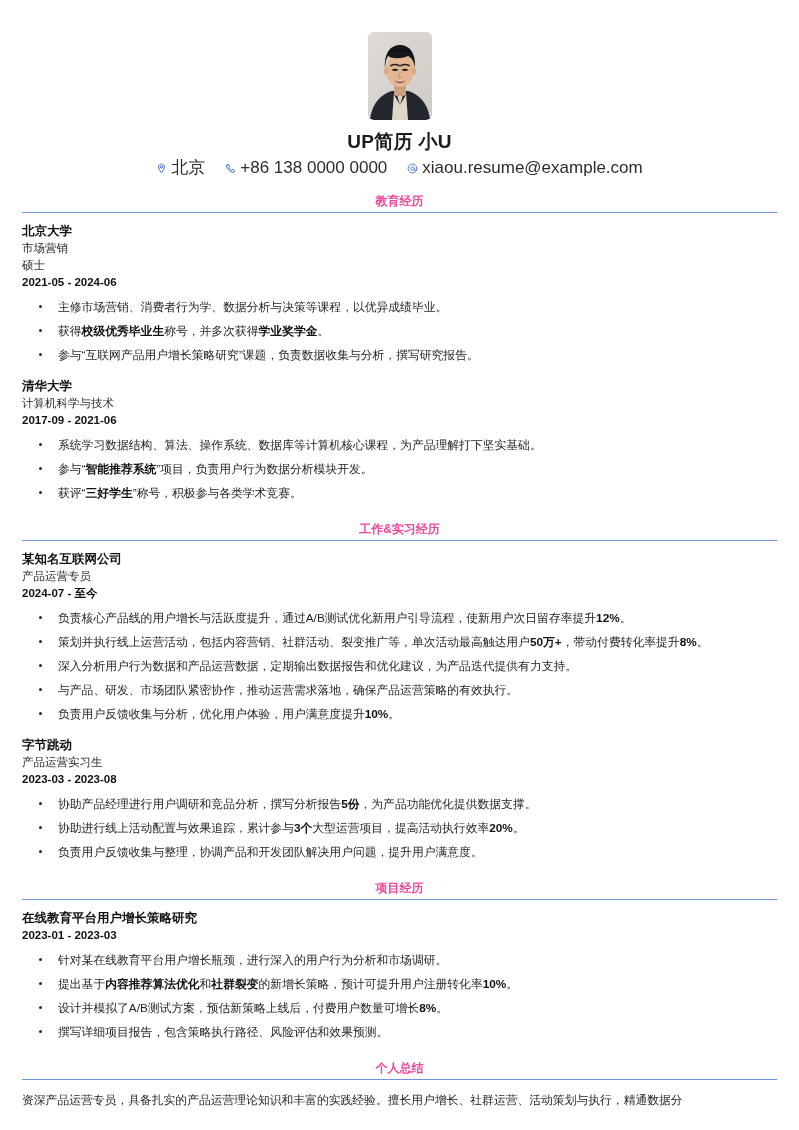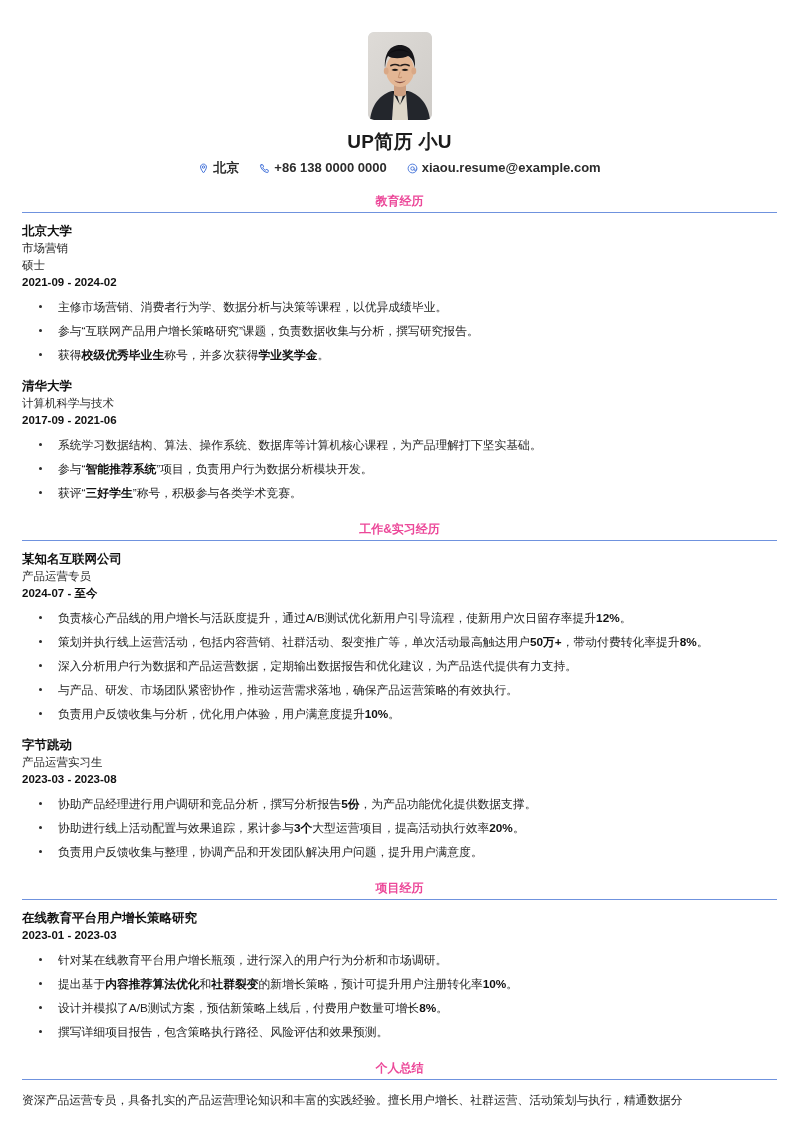--- a/index.html
+++ b/index.html
@@ -48,24 +48,23 @@
     color: #1b1b1b;
     line-height: 24px;
   }
 
   .contacts {
     margin-top: 6px;
     display: flex;
     justify-content: center;
     align-items: flex-end;
     gap: 7px;
-    font-size: 13px;
+    font-size: 17px;
     color: #2c2c2c;
     line-height: 16px;
-    font-weight: bold;
   }
   .contact-item {
     display: inline-flex;
     align-items: center;
     gap: 4px;
     white-space: nowrap;
   }
   .contact-item .ico {
     display: inline-flex;
     width: 11px;
@@ -245,25 +244,25 @@
   </div>
 
   <div id="sections-root">
       <div class="section">
         <div class="section-head">教育经历</div>
         <div class="section-rule"></div>
         <div class="entry">
           <div class="entry-org">北京大学</div>
           <div class="entry-sub">市场营销</div>
           <div class="entry-sub">硕士</div>
-          <div class="entry-date">2021-09 - 2024-02</div>
+          <div class="entry-date">2021-05 - 2024-06</div>
           <ul class="bullets">
             <li><span>主修市场营销、消费者行为学、数据分析与决策等课程，以优异成绩毕业。</span></li>
+            <li><span>获得</span><b>校级优秀毕业生</b><span>称号，并多次获得</span><b>学业奖学金</b><span>。</span></li>
             <li><span>参与“互联网产品用户增长策略研究”课题，负责数据收集与分析，撰写研究报告。</span></li>
-            <li><span>获得</span><b>校级优秀毕业生</b><span>称号，并多次获得</span><b>学业奖学金</b><span>。</span></li>
           </ul>
         </div>
         <div class="entry">
           <div class="entry-org">清华大学</div>
           <div class="entry-sub">计算机科学与技术</div>
           <div class="entry-date">2017-09 - 2021-06</div>
           <ul class="bullets">
             <li><span>系统学习数据结构、算法、操作系统、数据库等计算机核心课程，为产品理解打下坚实基础。</span></li>
             <li><span>参与“</span><b>智能推荐系统</b><span>”项目，负责用户行为数据分析模块开发。</span></li>
             <li><span>获评“</span><b>三好学生</b><span>”称号，积极参与各类学术竞赛。</span></li>

